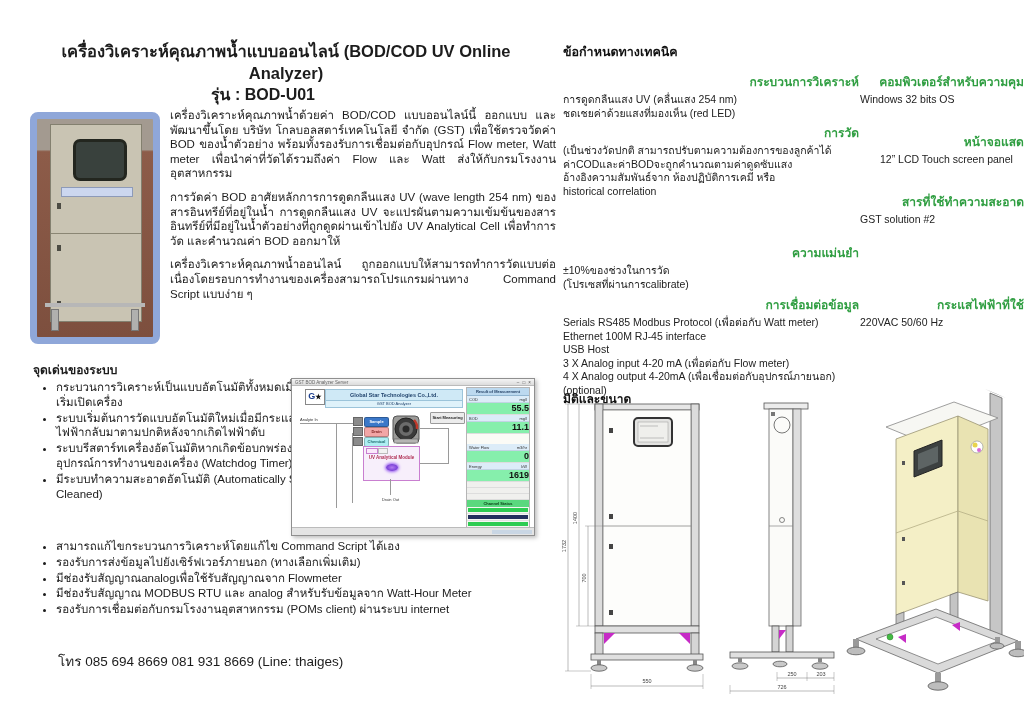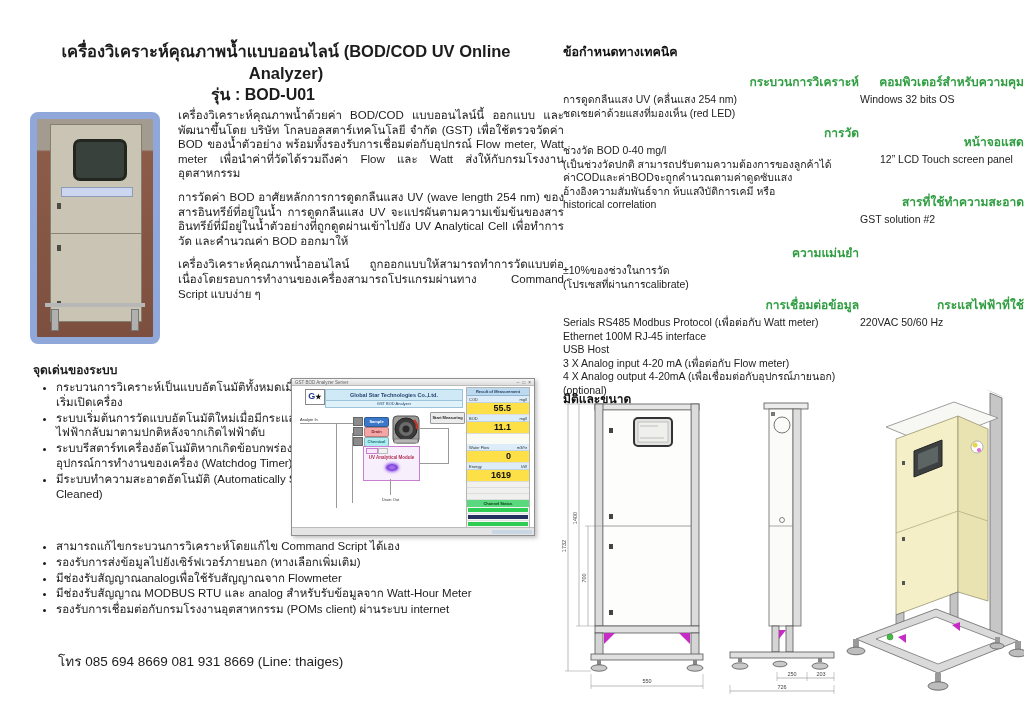--- a/index.html
+++ b/index.html
@@ -6,21 +6,21 @@
   body{
     width:1024px;height:710px;position:relative;background:#ffffff;
     font-family:"Liberation Sans","DejaVu Sans",sans-serif;color:#1c1c1c;
     overflow:hidden;
   }
   .abs{position:absolute;}
 
   
   .doc-title{left:28px;top:38px;width:516px;text-align:center;font-size:16.5px;font-weight:bold;}
   .doc-model{left:28px;top:82px;width:470px;text-align:center;font-size:16px;font-weight:bold;}
-  .intro{left:178px;top:108px;width:386px;font-size:11.5px;line-height:14.6px;text-align:justify;}
+  .intro{left:170px;top:108px;width:386px;font-size:11.5px;line-height:14.6px;text-align:justify;}
   .intro p{margin:0 0 9px 0;}
 
   .photo-frame{
     left:30px;top:112px;width:130px;height:232px;box-sizing:border-box;
     border:7px solid #8fa7d9;border-radius:8px;overflow:hidden;
     background:linear-gradient(#a39a90 0%,#a39a90 14%,#8d5c49 15%,#7d4f3e 100%);
   }
   .photo-cabinet{position:absolute;left:13px;top:5px;width:90px;height:196px;background:#c9c4b3;border:1px solid #83806f;}
   .photo-window{position:absolute;left:22px;top:14px;width:48px;height:36px;background:#39413d;border:3px solid #23261f;border-radius:7px;}
   .photo-label{position:absolute;left:10px;top:62px;width:70px;height:8px;background:#ccd7ef;border:1px solid #8d9ab8;}
@@ -65,22 +65,22 @@
   .uv-chip{position:absolute;left:2px;top:1px;width:10px;height:4px;border:1px solid #c97fd0;background:#fbe9fb;}
   .uv-chip2{position:absolute;left:14px;top:1px;width:8px;height:4px;border:1px solid #bbb;background:#f2f2f2;}
   .uv-label{position:absolute;left:0;top:8px;width:100%;text-align:center;font-size:4.5px;font-weight:bold;color:#b03054;}
   .uv-led{position:absolute;left:22px;top:17px;width:12px;height:7px;border-radius:50%;
       background:radial-gradient(#b37bf0,#5b21c9);box-shadow:0 0 3px 1px #9a5cf0;}
   .sw-panel{position:absolute;left:174px;top:8px;width:64px;height:140px;background:#fbfbf6;border:1px solid #b5b5b5;box-sizing:border-box;}
   .pn-head{height:7px;background:#bcd9ef;border-bottom:1px solid #93b7d2;font-size:4px;font-weight:bold;color:#1d3a5f;
       text-align:center;line-height:7px;}
   .pn-lab{height:6px;background:#dcecf8;border-bottom:1px solid #c2d4e4;font-size:4px;color:#333;
       display:flex;justify-content:space-between;padding:0 2px;align-items:center;}
-  .pn-val{height:11px;background:#fde047;border-bottom:1px solid #ddd;font-size:9px;font-weight:bold;color:#111;
-      text-align:right;padding-right:18px;line-height:11px;}
+  .pn-val{height:11px;background:#86efac;border-bottom:1px solid #ddd;font-size:9px;font-weight:bold;color:#111;
+      text-align:right;padding-right:0;line-height:11px;}
   .pn-gap{height:10px;background:#fbfbf6;}
   .pn-mini{height:5px;background:#f0f0ee;border-bottom:1px solid #ddd;}
   .pn-cs{height:7px;background:#5ad87e;font-size:4px;font-weight:bold;color:#083b14;text-align:center;line-height:7px;}
   .pn-bar{height:6px;display:flex;align-items:center;gap:1px;padding:0 1px;border-bottom:1px solid #e2e2e2;background:#f6f6f2;}
   .bar-g{height:4px;background:#2ecc52;flex:1;}
   .bar-d{height:4px;background:#24305e;flex:1;}
   .sw-bottombar{position:absolute;left:0;bottom:0;width:100%;height:7px;background:#e4e4e4;border-top:1px solid #bbb;}
   .sw-stamp{position:absolute;right:2px;bottom:1px;width:40px;height:4px;background:#c9d6e4;}
 
   
@@ -243,24 +243,23 @@
   <div class="spec-sec" style="top:72px;">
     <div class="spec-title">กระบวนการวิเคราะห์</div>
     <div>
         <div class="spec-line">การดูดกลืนแสง UV (คลื่นแสง 254 nm)</div>
         <div class="spec-line">ชดเชยค่าด้วยแสงที่มองเห็น (red  LED)</div>
       </div>
   </div>
   <div class="spec-sec" style="top:123px;">
     <div class="spec-title">การวัด</div>
     <div>
-        <div class="spec-line">ช่วงวัด BOD 0-40 mg/l</div>
         <div class="spec-line">(เป็นช่วงวัดปกติ สามารถปรับตามความต้องการของลูกค้าได้</div>
         <div class="spec-line">ค่าCODและค่าBODจะถูกคำนวณตามค่าดูดซับแสง</div>
-        <div class="spec-line">อ้างอิงความสัมพันธ์จาก  ห้บแสงิบัติการเคมี หรือ</div>
+        <div class="spec-line">อ้างอิงความสัมพันธ์จาก  ห้องปฏิบัติการเคมี หรือ</div>
         <div class="spec-line">historical correlation</div>
       </div>
   </div>
   <div class="spec-sec" style="top:243px;">
     <div class="spec-title">ความแม่นยำ</div>
     <div>
         <div class="spec-line">±10%ของช่วงในการวัด</div>
         <div class="spec-line">(โปรเซสที่ผ่านการcalibrate)</div>
       </div>
   </div>

